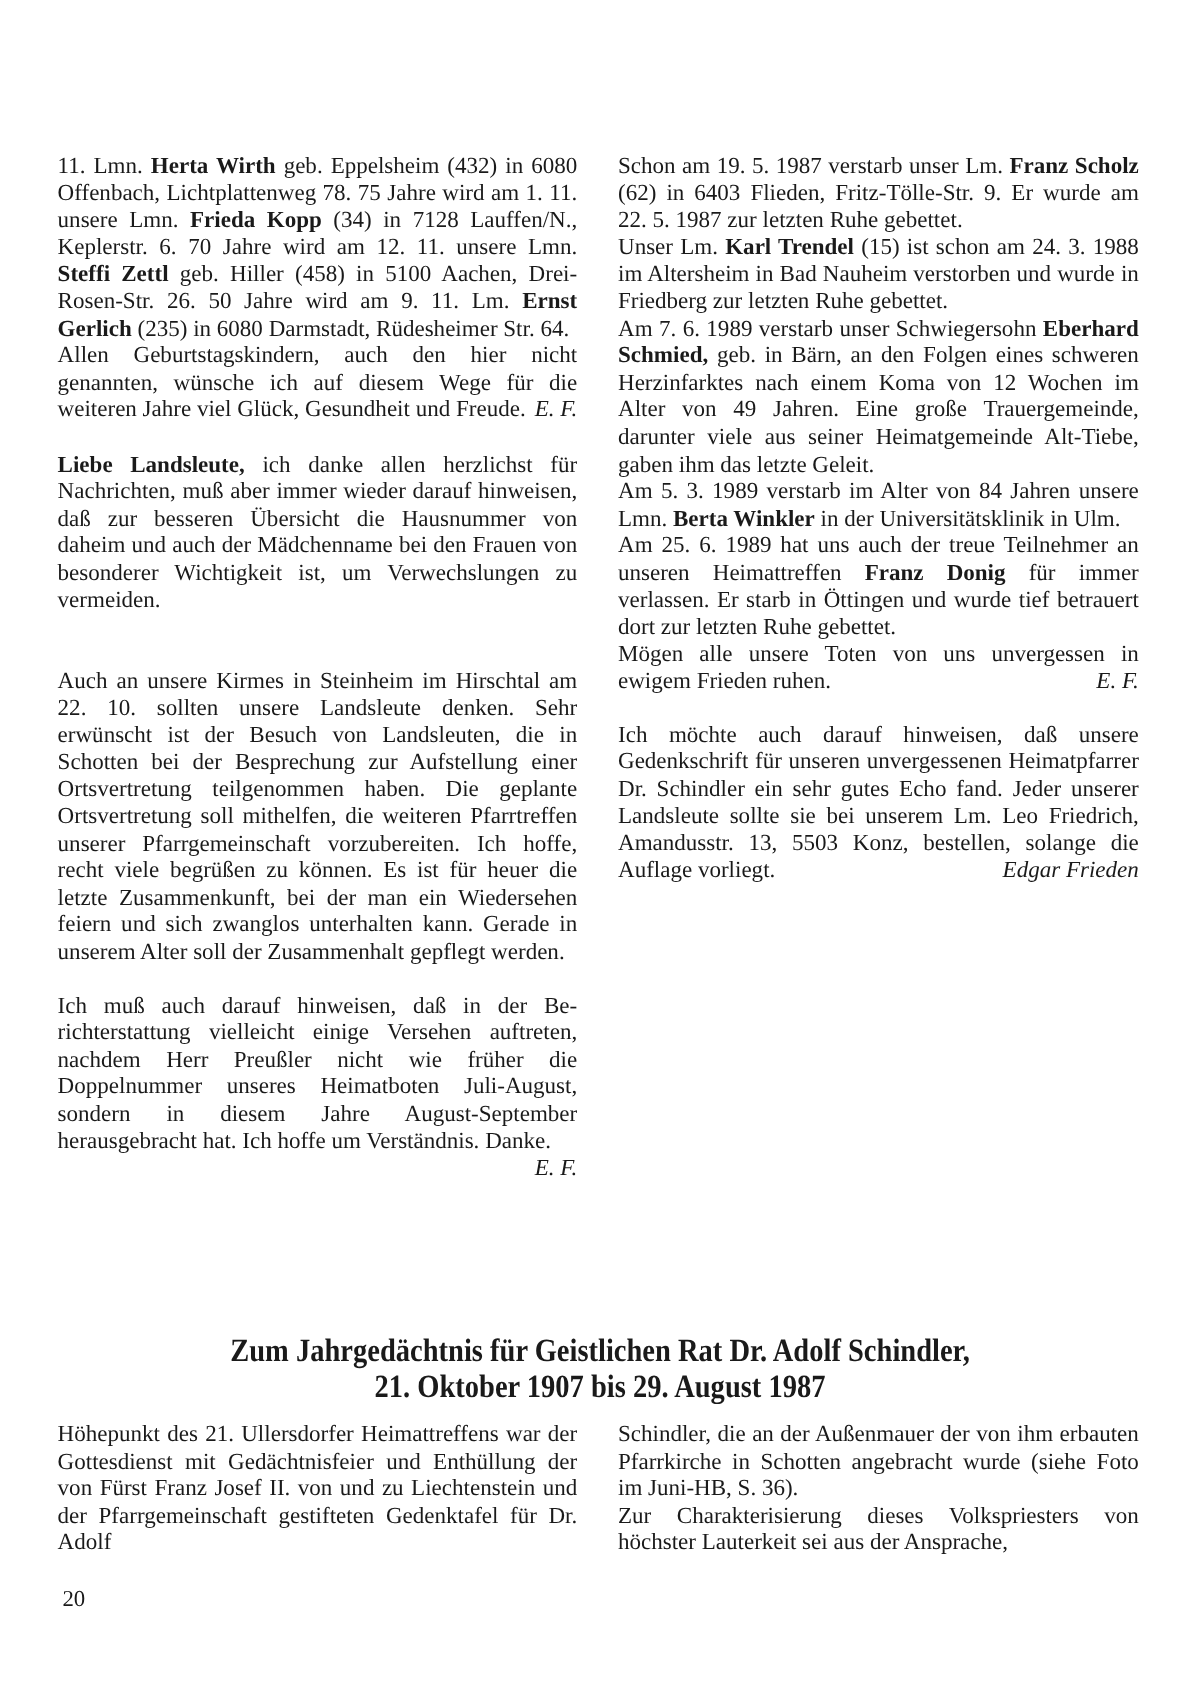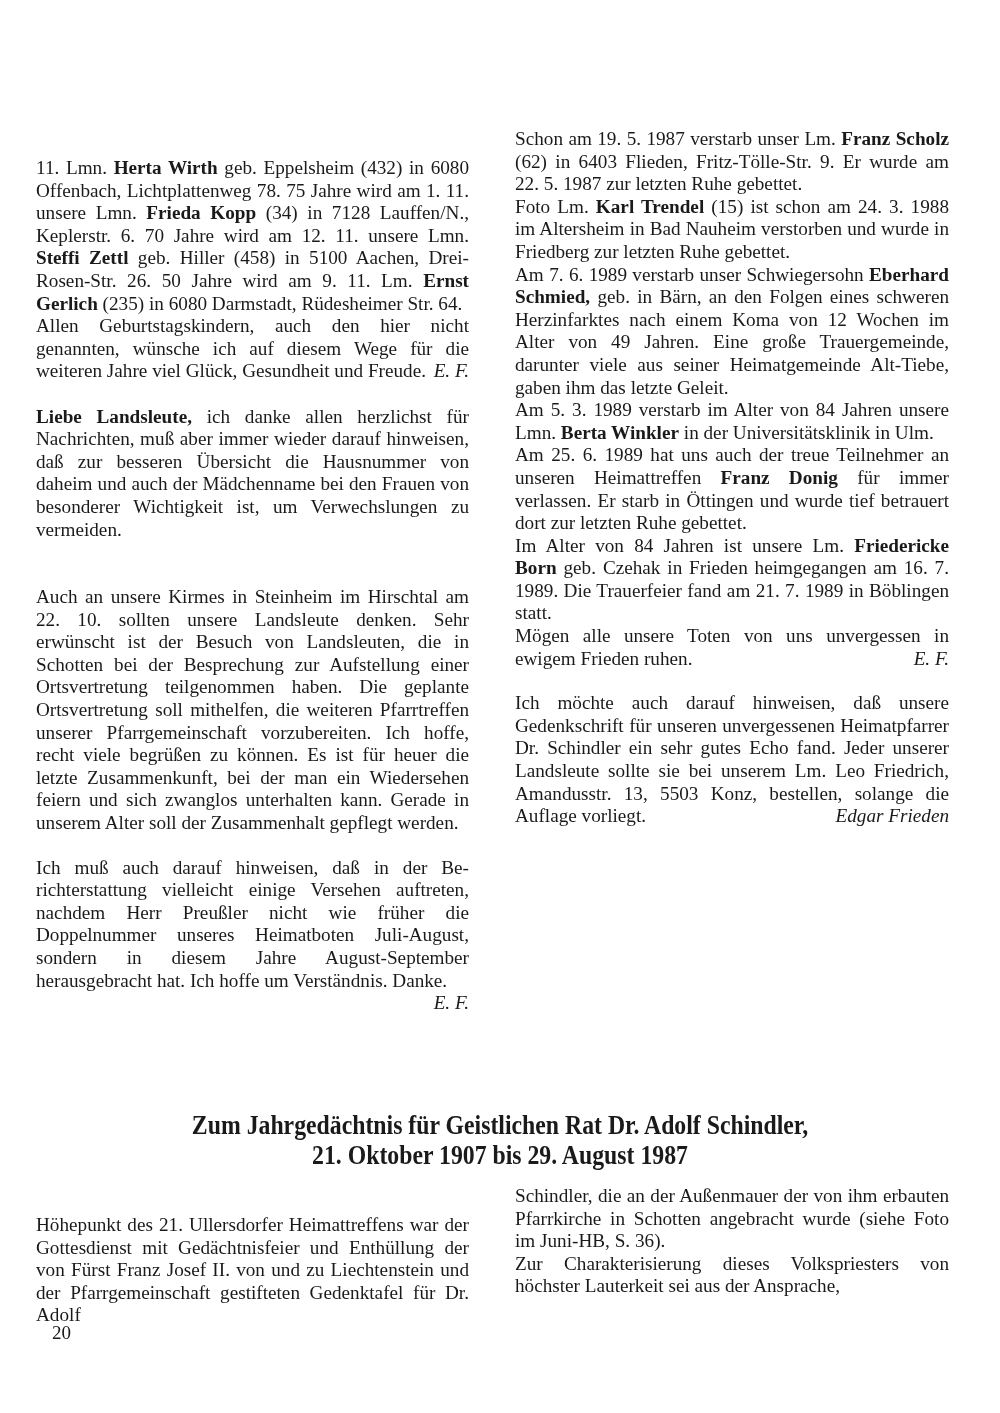--- a/index.html
+++ b/index.html
@@ -10,21 +10,21 @@
   }
   .col {
     position: absolute;
     font-size: 19.2px;
     line-height: 22.6px;
     text-align: justify;
     hyphens: manual;
   }
   .col p { margin: 0; }
   .col p.gap { margin-top: 22.6px; }
-  .left { left: 36px; width: 433px; margin-top: 29px; }
+  .left { left: 48px; width: 433px; }
   .right { left: 515px; width: 434px; }
   .top { top: 128px; }
   .bottom { top: 1185px; }
   b { font-weight: bold; }
   .sig { float: right; font-style: italic; }
   .heading {
     position: absolute; left: 60px; width: 880px; top: 1110px;
     text-align: center; font-weight: bold;
     font-size: 27px; line-height: 30px;
     transform: scaleX(0.88); transform-origin: center;
@@ -55,33 +55,30 @@
     <span>Ich muß auch darauf hinweisen, daß in der Be­richterstattung vielleicht einige Versehen auf­treten, nachdem Herr Preußler nicht wie frü­her die Doppelnummer unseres Heimatboten Juli-August, sondern in diesem Jahre August-September herausgebracht hat. Ich hoffe um Verständnis. Danke.</span>
     <span class="sig">E. F.</span>
   </p>
 </div>
 
 <div class="col right top">
   <p>
     <span>Schon am 19. 5. 1987 verstarb unser Lm. </span><b>Franz Scholz</b><span> (62) in 6403 Flieden, Fritz-Tölle-Str. 9. Er wurde am 22. 5. 1987 zur letzten Ruhe ge­bettet.</span>
   </p>
   <p>
-    <span>Foto Lm. </span><b>Karl Trendel</b><span> (15) ist schon am 24. 3. 1988 im Altersheim in Bad Nauheim verstor­ben und wurde in Friedberg zur letzten Ruhe gebettet.</span>
+    <span>Unser Lm. </span><b>Karl Trendel</b><span> (15) ist schon am 24. 3. 1988 im Altersheim in Bad Nauheim verstor­ben und wurde in Friedberg zur letzten Ruhe gebettet.</span>
   </p>
   <p>
     <span>Am 7. 6. 1989 verstarb unser Schwiegersohn </span><b>Eberhard Schmied,</b><span> geb. in Bärn, an den Fol­gen eines schweren Herzinfarktes nach einem Koma von 12 Wochen im Alter von 49 Jahren. Eine große Trauergemeinde, darunter viele aus seiner Heimatgemeinde Alt-Tiebe, gaben ihm das letzte Geleit.</span>
   </p>
   <p>
     <span>Am 5. 3. 1989 verstarb im Alter von 84 Jahren unsere Lmn. </span><b>Berta Winkler</b><span> in der Universitäts­klinik in Ulm.</span>
   </p>
   <p>
     <span>Am 25. 6. 1989 hat uns auch der treue Teilneh­mer an unseren Heimattreffen </span><b>Franz Donig</b><span> für immer verlassen. Er starb in Öttingen und wur­de tief betrauert dort zur letzten Ruhe gebettet.</span>
-  </p>
-  <p>
-    <span>Im Alter von 84 Jahren ist unsere Lm. </span><b>Friede­ricke Born</b><span> geb. Czehak in Frieden heimgegan­gen am 16. 7. 1989. Die Trauerfeier fand am 21. 7. 1989 in Böblingen statt.</span>
   </p>
   <p>
     <span>Mögen alle unsere Toten von uns unvergessen in ewigem Frieden ruhen.</span>
     <span class="sig">E. F.</span>
   </p>
   <p class="gap" style="clear:both;margin-top:22px">
     <span>Ich möchte auch darauf hinweisen, daß unsere Gedenkschrift für unseren unvergessenen Hei­matpfarrer Dr. Schindler ein sehr gutes Echo fand. Jeder unserer Landsleute sollte sie bei unserem Lm. Leo Friedrich, Amandusstr. 13, 5503 Konz, bestellen, solange die Auflage vor­liegt.</span>
     <span class="sig">Edgar Frieden</span>
   </p>
 </div>

